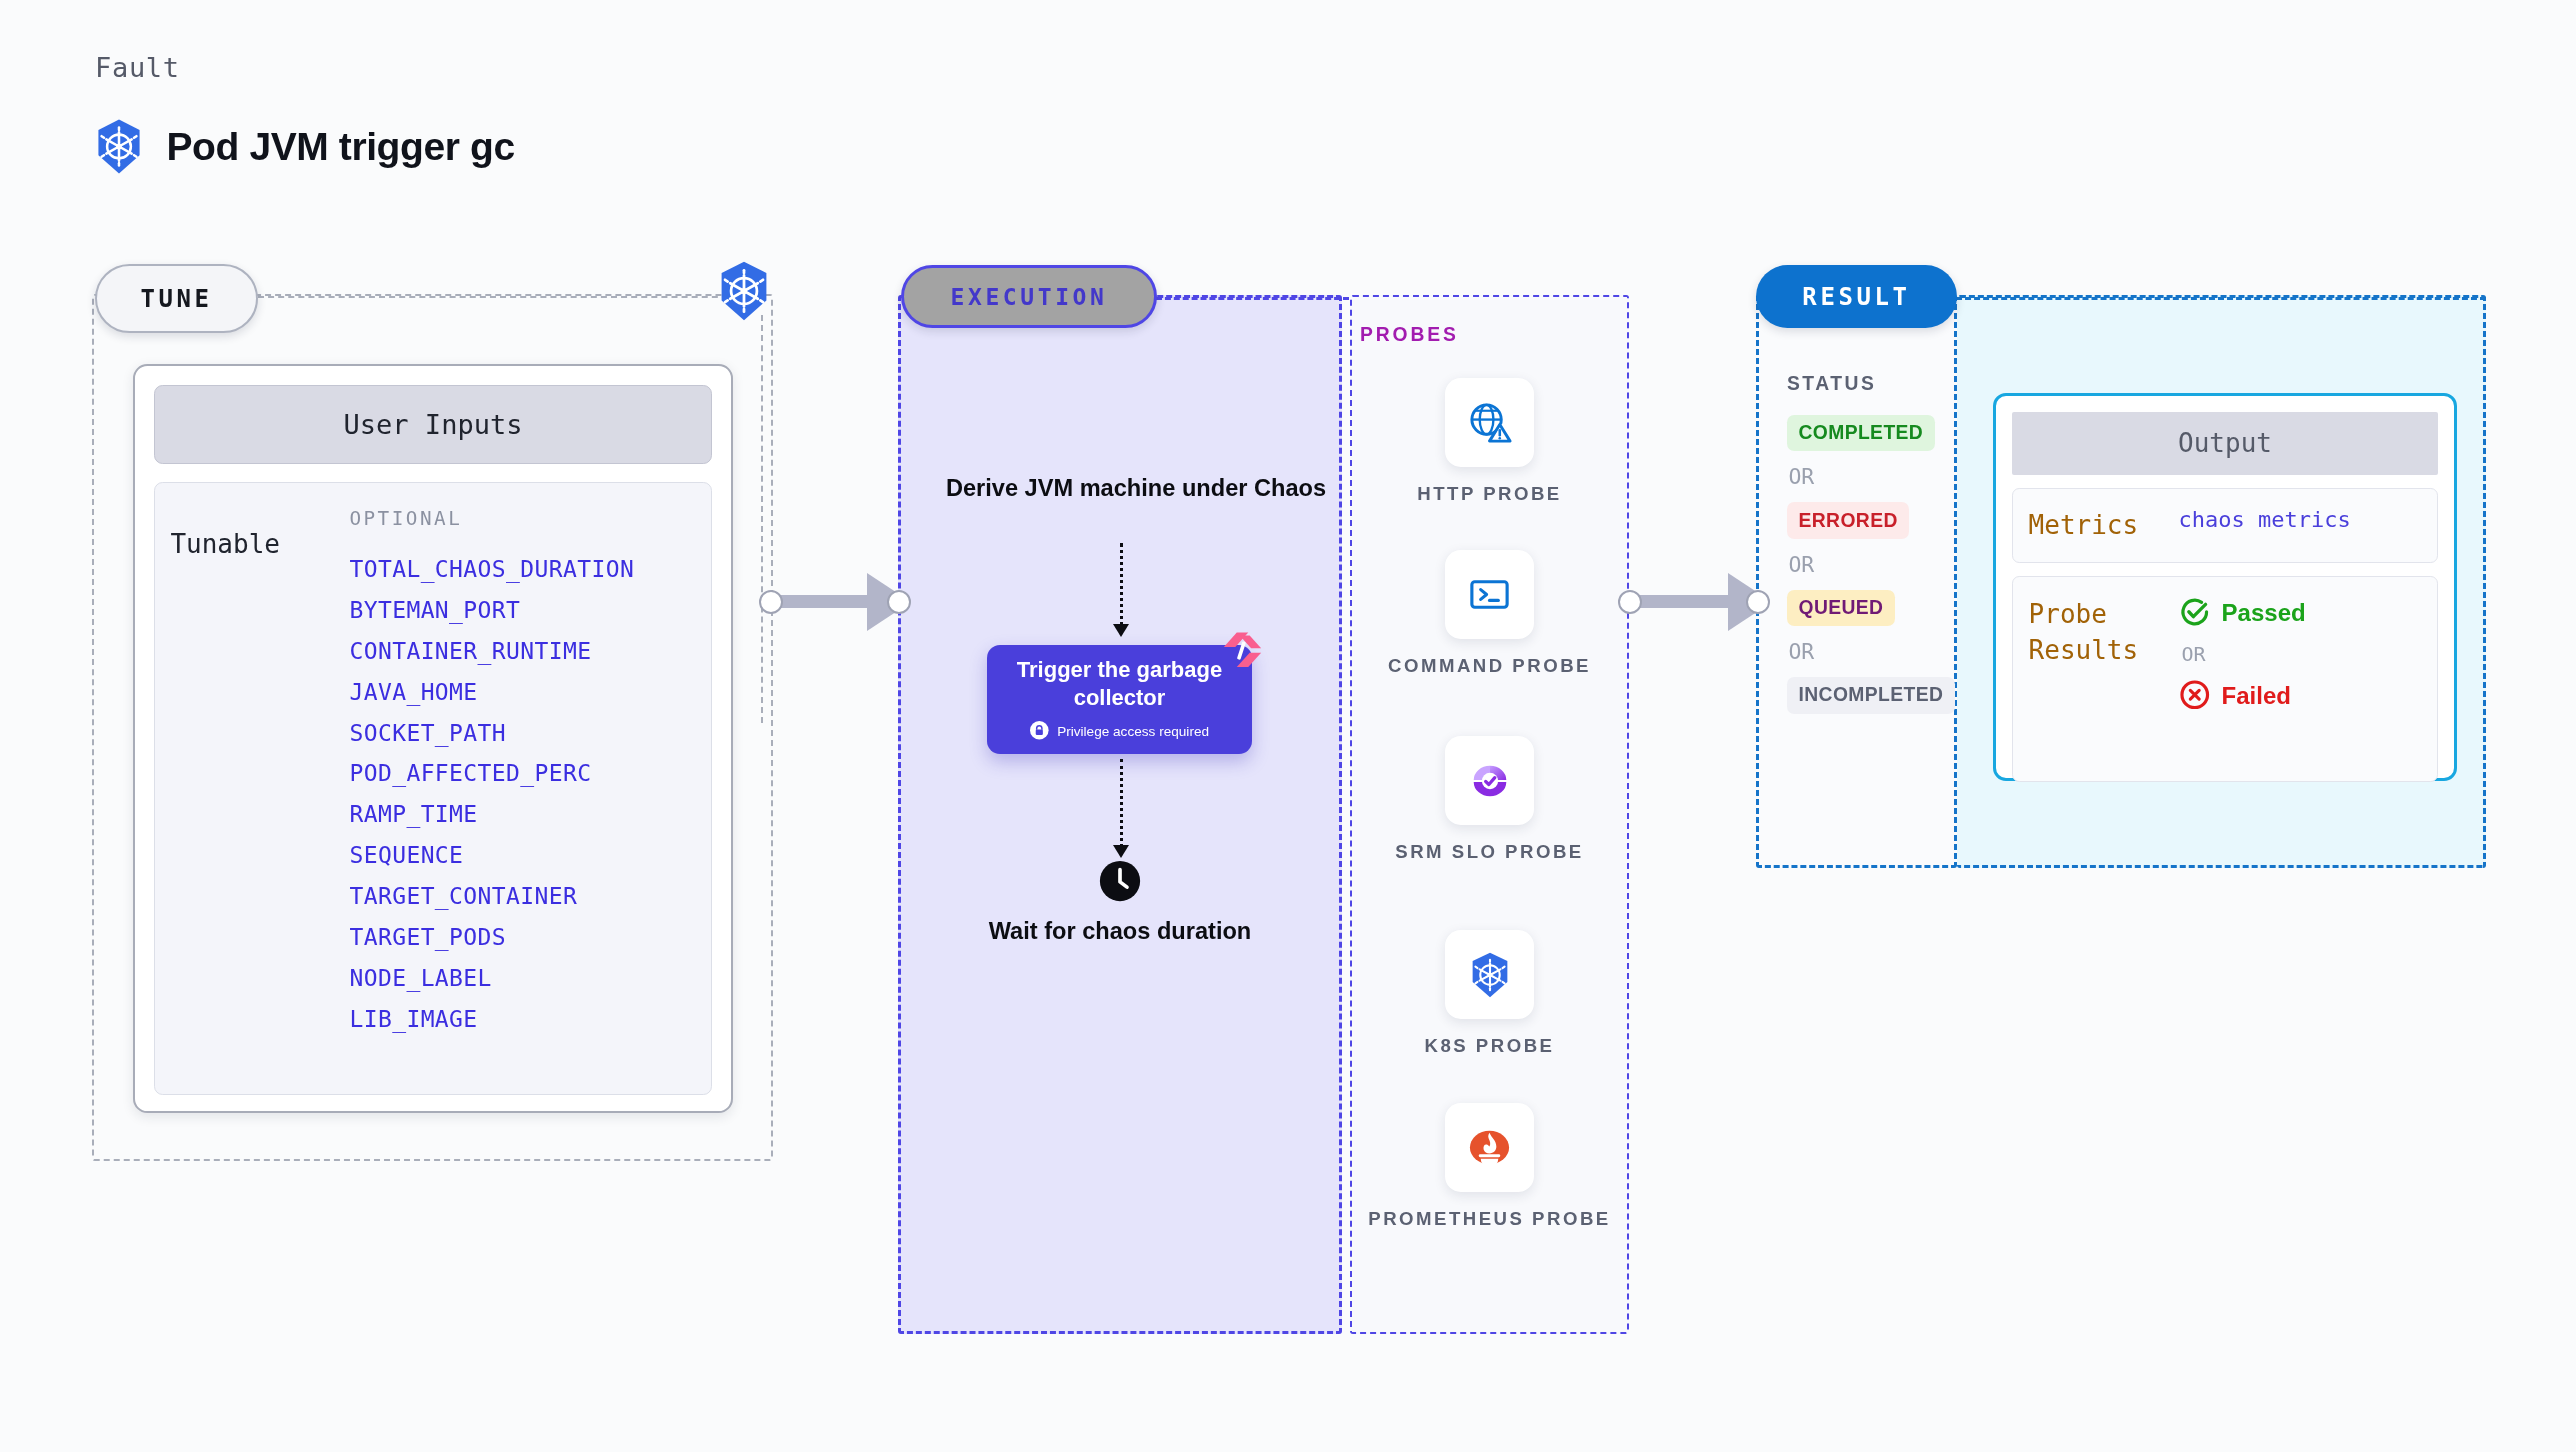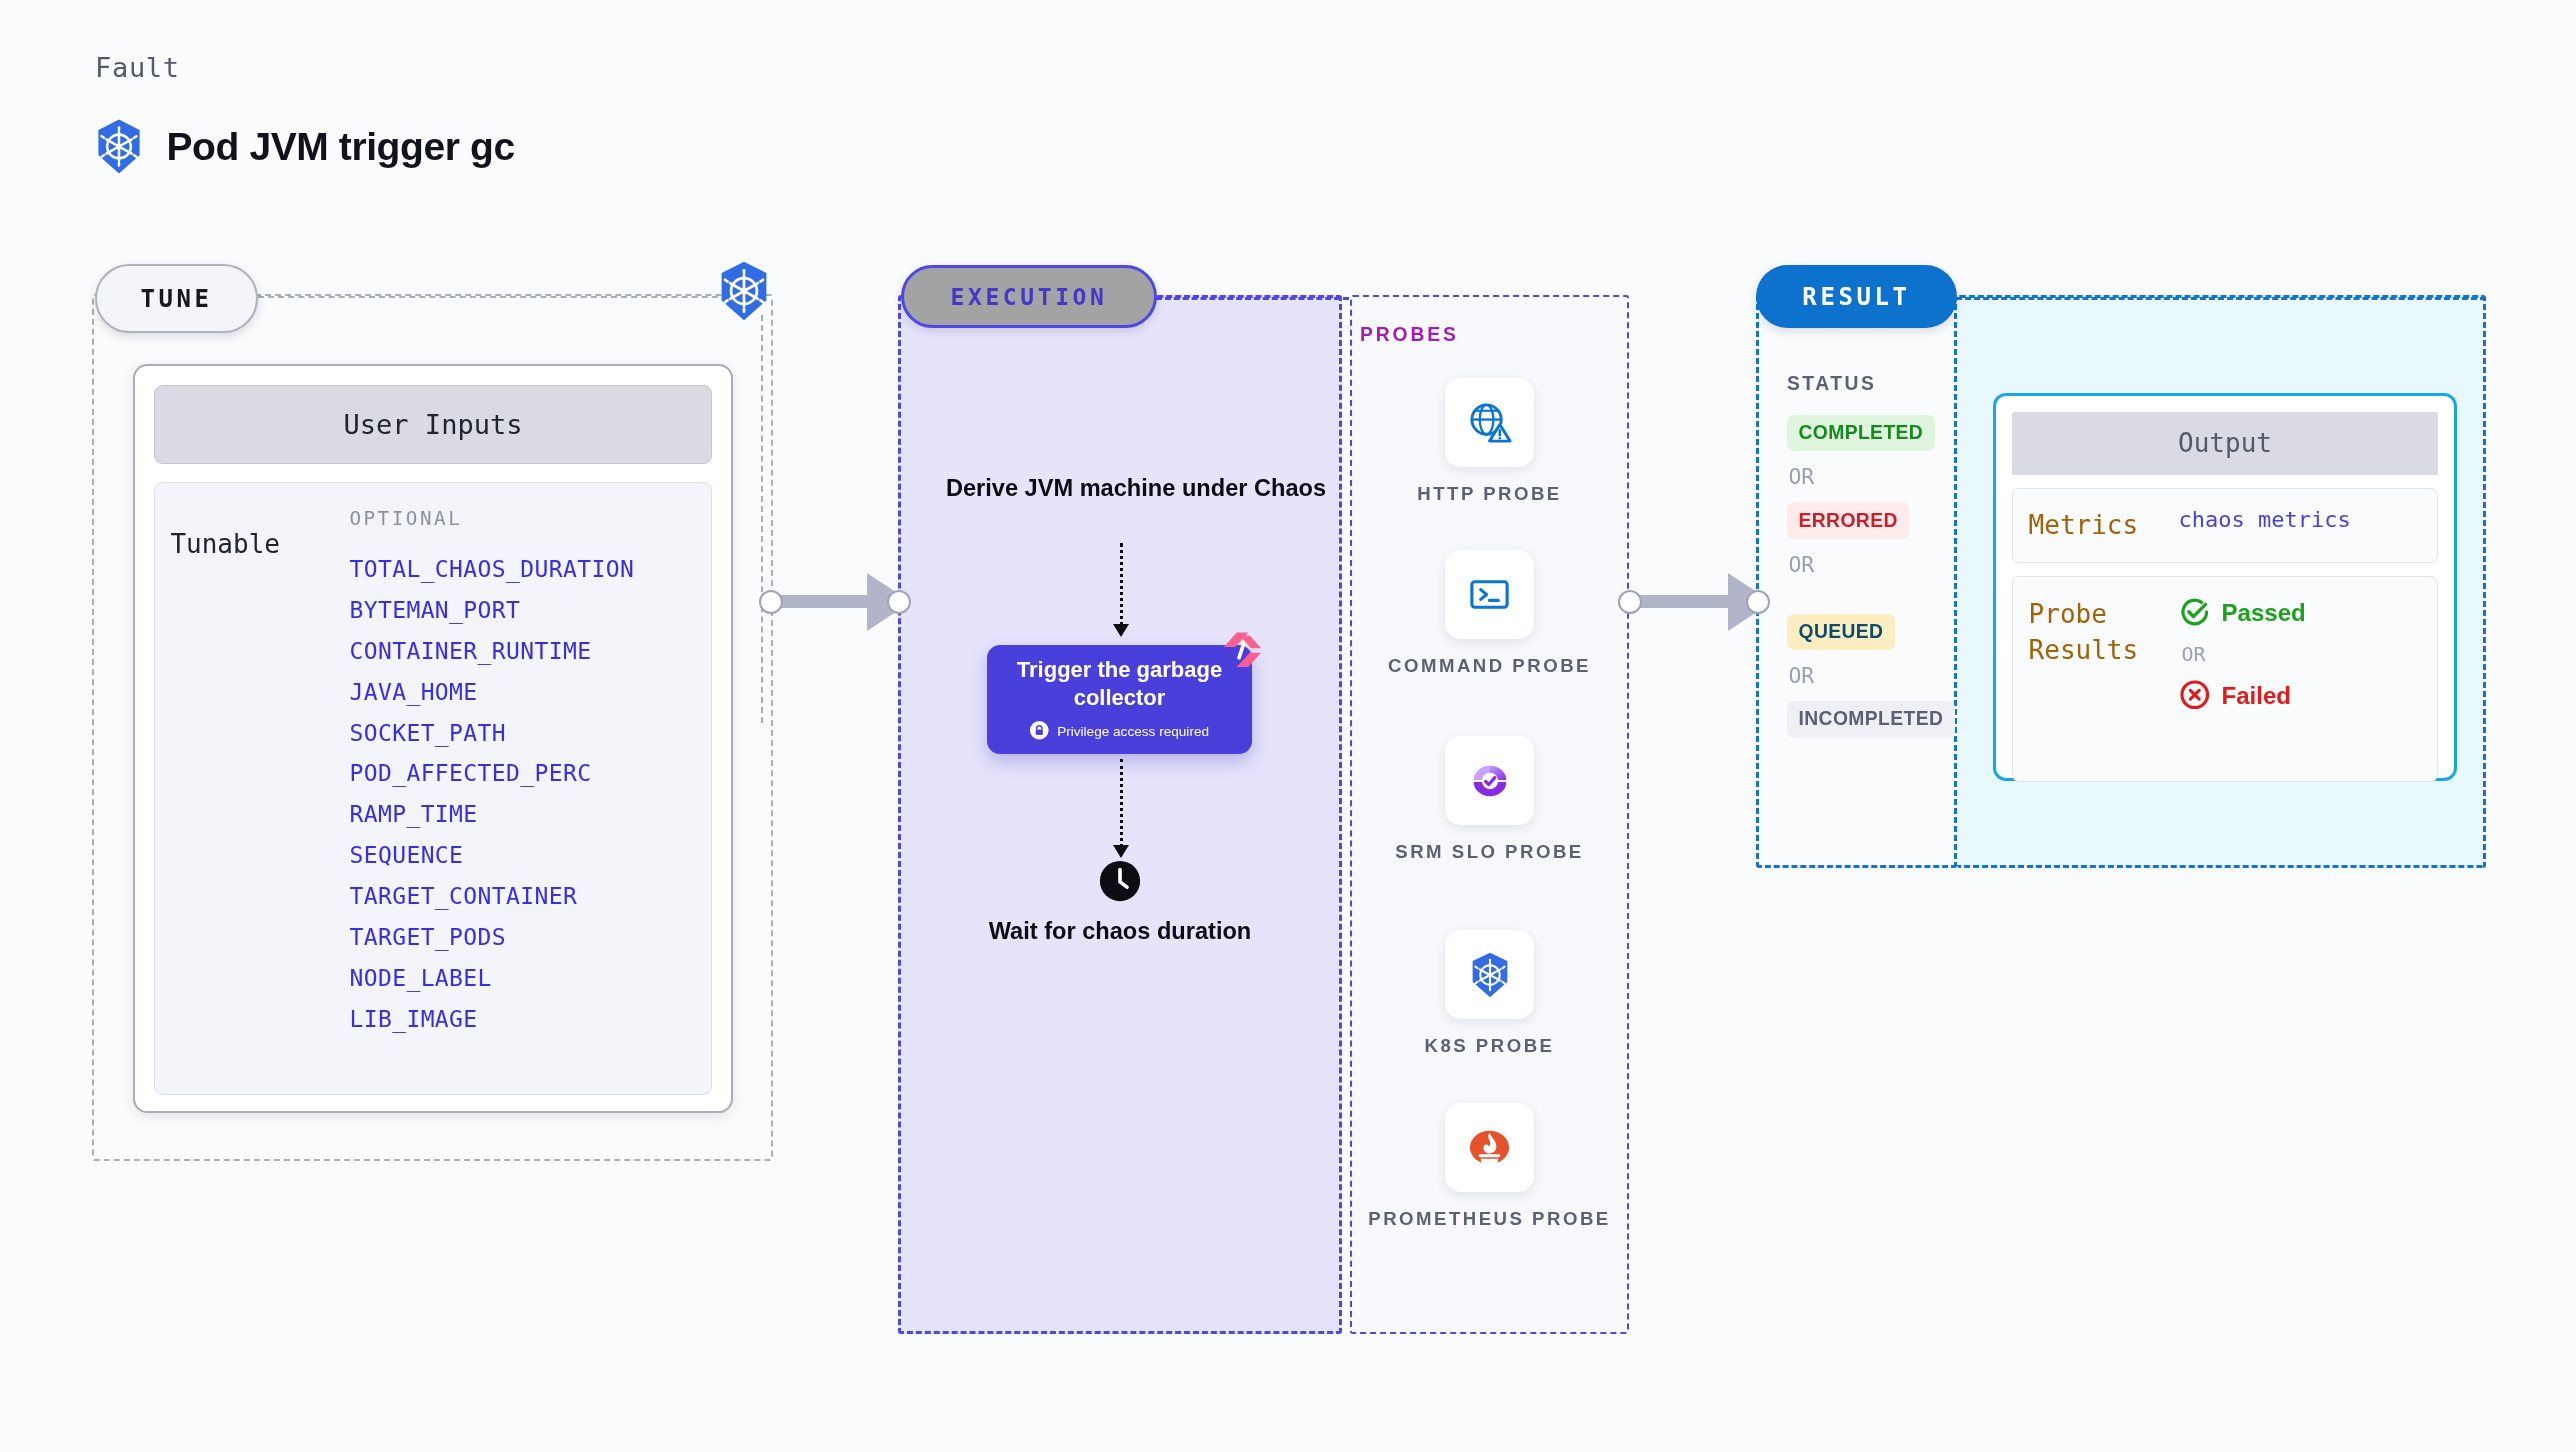--- a/index.html
+++ b/index.html
@@ -453,21 +453,21 @@
   <div class="panel-dashed" id="result-zone"></div>
   <div class="pill" id="result-pill">RESULT</div>
   <div id="result-dash-line"></div>
 
   <div id="status-label">STATUS</div>
   <div class="status-list">
     <div class="status-badge" style="color:#168a1f;background:#dff5de;">COMPLETED</div>
     <div class="status-or">OR</div>
     <div class="status-badge" style="color:#c8202a;background:#fdeaea;">ERRORED</div>
     <div class="status-or">OR</div>
-    <div class="status-badge" style="color:#0c4a6e;background:#fdeec2;margin-top:24px;">QUEUED</div>
+    <div class="status-badge" style="color:#701a75;background:#fdeec2;">QUEUED</div>
     <div class="status-or">OR</div>
     <div class="status-badge" style="color:#5b6172;background:#eff0f5;">INCOMPLETED</div>
   </div>
 
   <div id="output-card">
     <div id="output-head">Output</div>
     <div class="out-row">
       <div class="out-key">Metrics</div>
       <div class="out-val-metrics">chaos metrics</div>
     </div>

